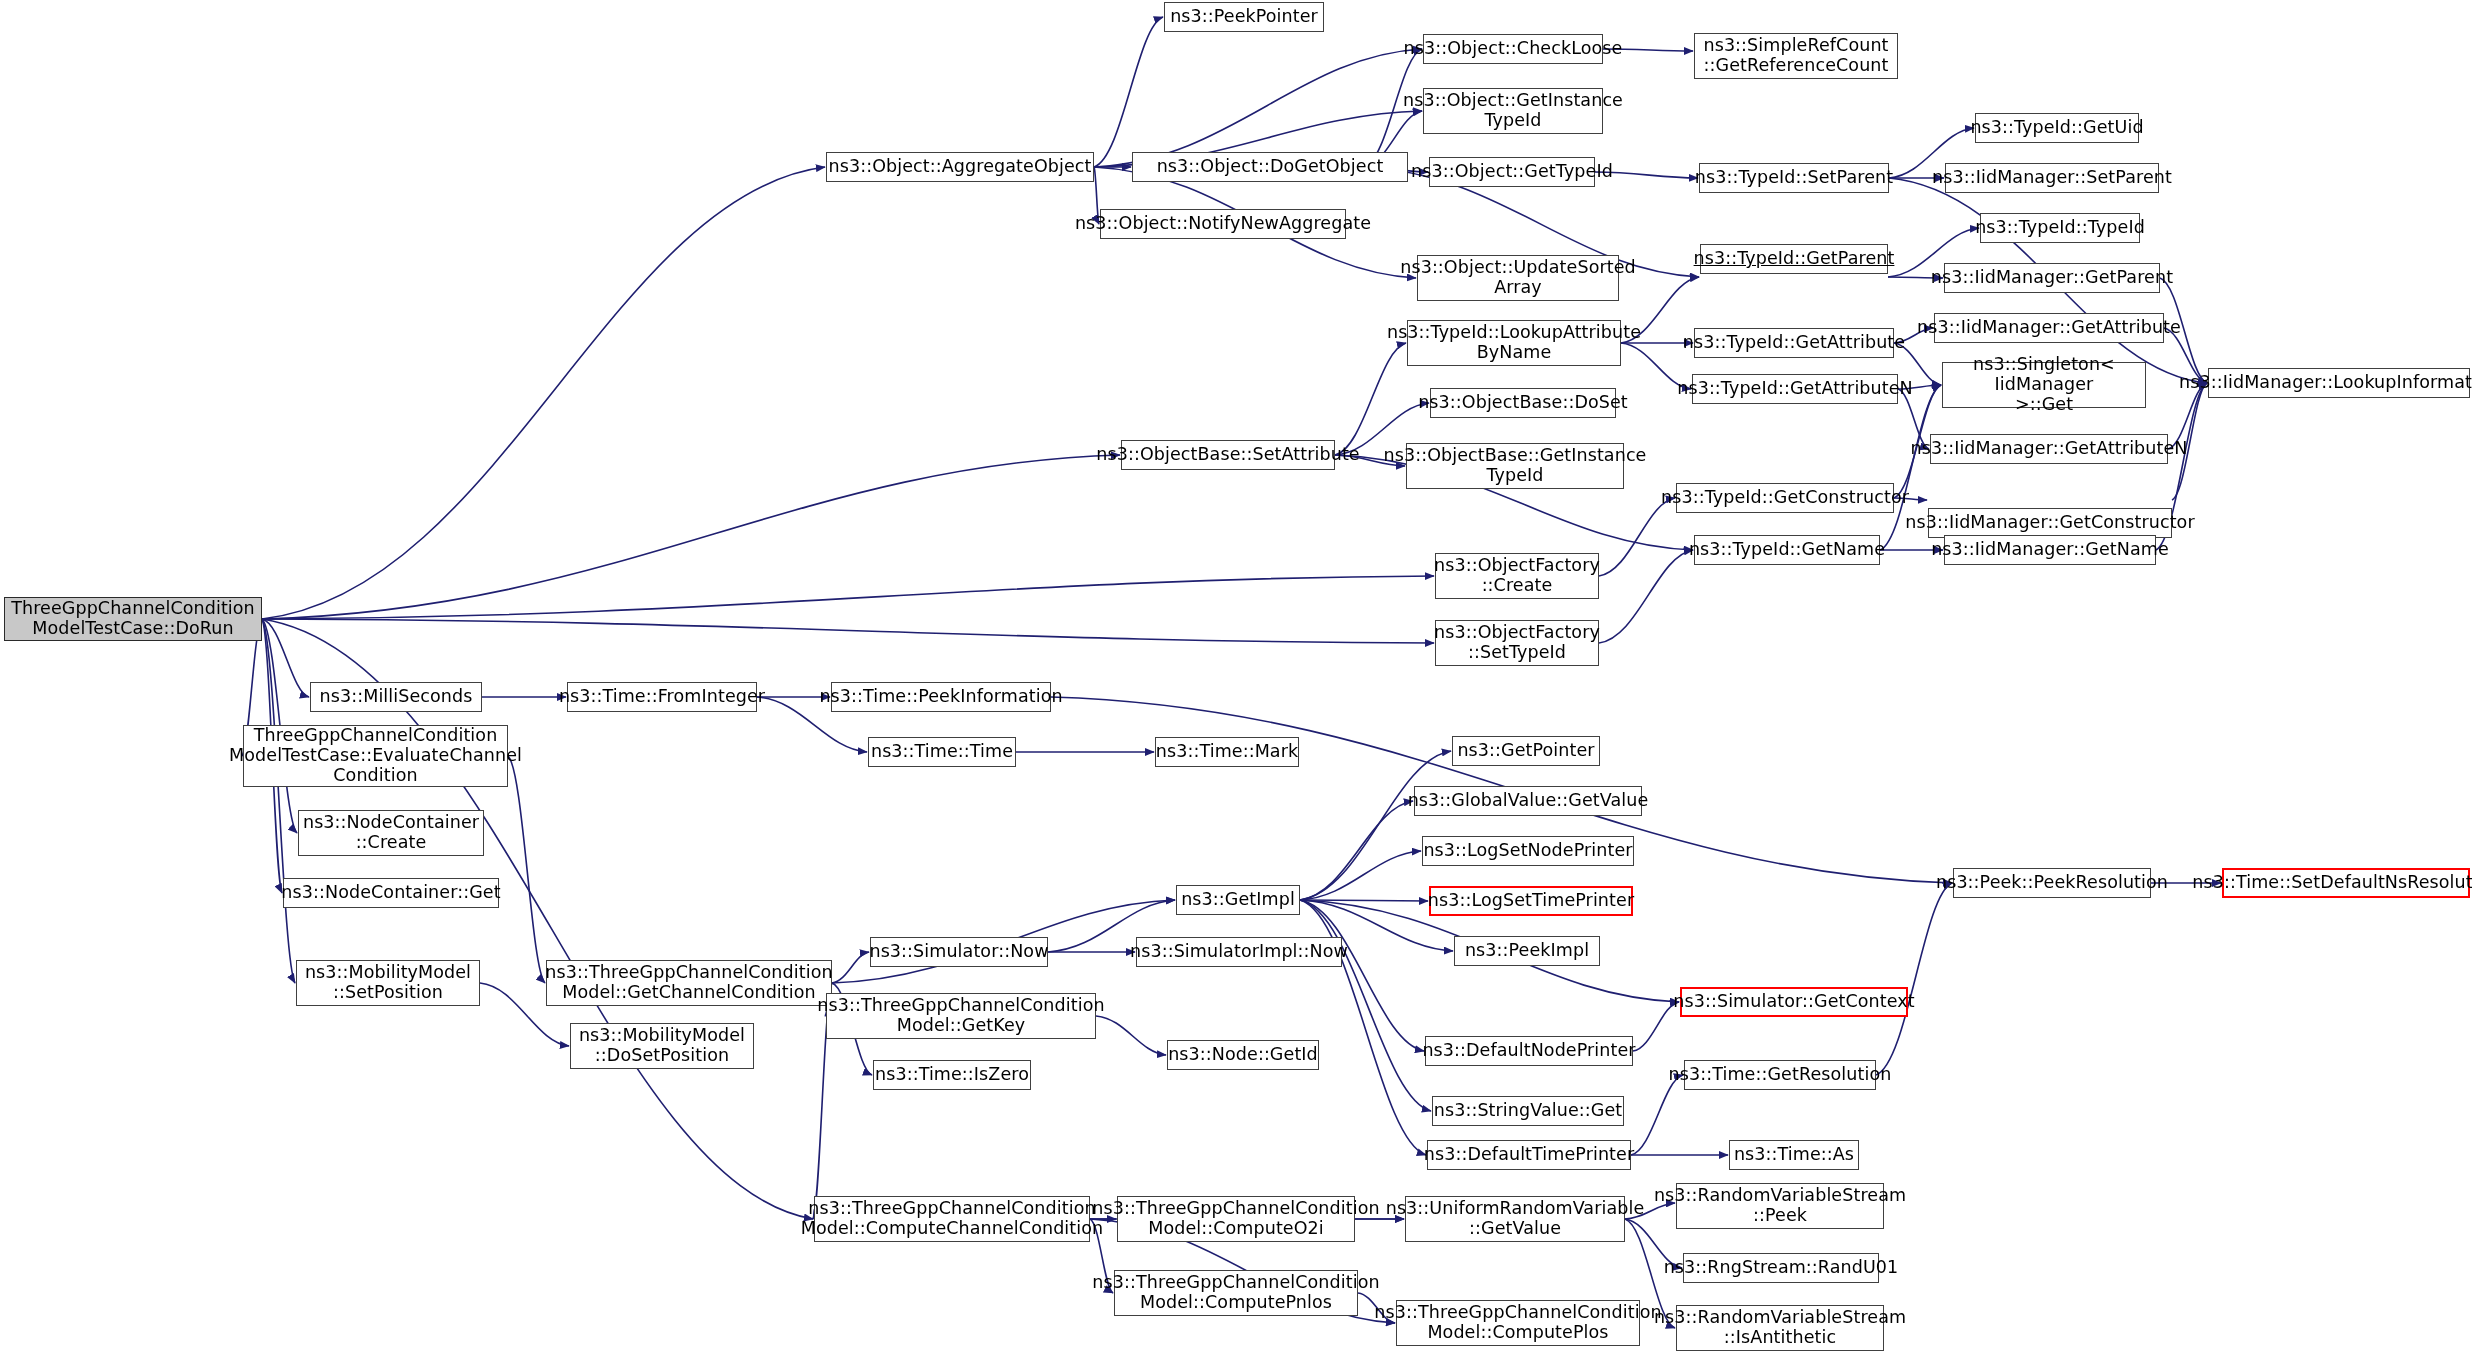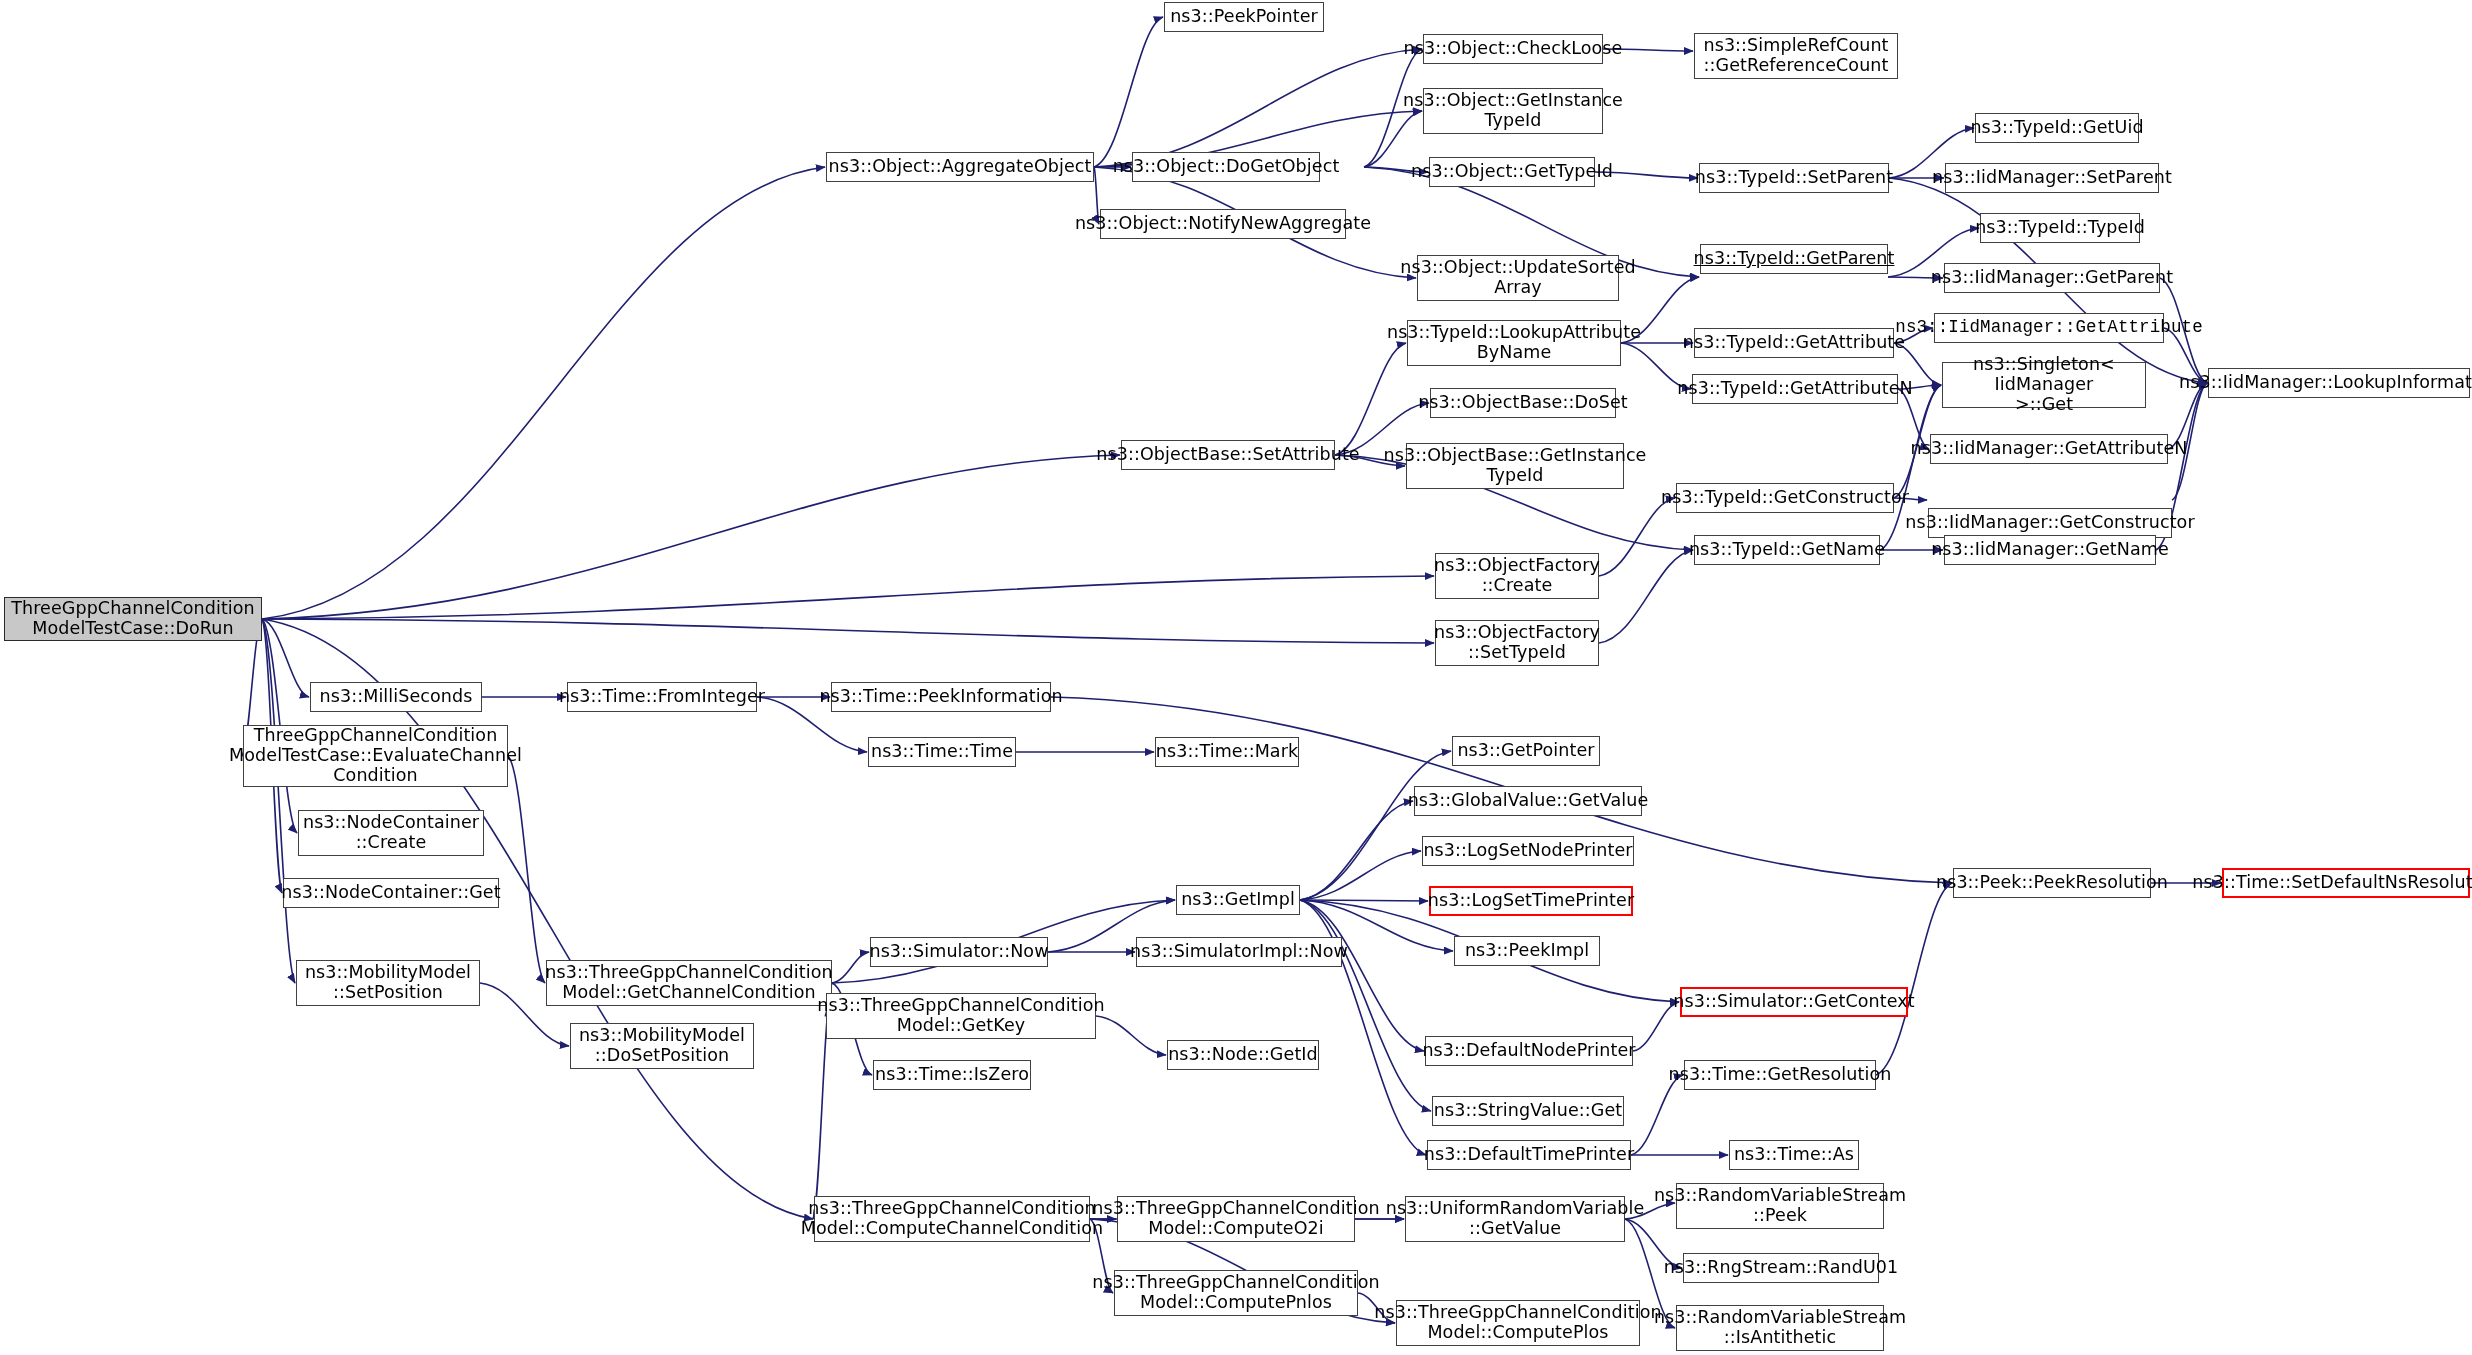--- a/index.html
+++ b/index.html
@@ -122,40 +122,40 @@
 Condition</div>
       <div class="node" style="left: 298px; top: 810px; width: 186px; height: 46px;">ns3::NodeContainer
 ::Create</div>
       <div class="node" style="left: 283px; top: 878px; width: 216px; height: 30px;">ns3::NodeContainer::Get</div>
       <div class="node" style="left: 296px; top: 960px; width: 184px; height: 46px;">ns3::MobilityModel
 ::SetPosition</div>
       <div class="node" style="left: 570px; top: 1023px; width: 184px; height: 46px;">ns3::MobilityModel
 ::DoSetPosition</div>
       <div class="node" style="left: 826px; top: 152px; width: 268px; height: 30px;">ns3::Object::AggregateObject</div>
       <div class="node" style="left: 1164px; top: 2px; width: 160px; height: 30px;">ns3::PeekPointer</div>
-      <div class="node" style="left: 1132px; top: 152px; width: 188px; height: 30px;">ns3::Object::DoGetObject</div>
+      <div class="node" style="left: 1132px; top: 152px; width: 276px; height: 30px;">ns3::Object::DoGetObject</div>
       <div class="node" style="left: 1100px; top: 209px; width: 246px; height: 30px;">ns3::Object::NotifyNewAggregate</div>
       <div class="node" style="left: 1423px; top: 34px; width: 180px; height: 30px;">ns3::Object::CheckLoose</div>
       <div class="node" style="left: 1694px; top: 33px; width: 204px; height: 46px;">ns3::SimpleRefCount
 ::GetReferenceCount</div>
       <div class="node" style="left: 1423px; top: 88px; width: 180px; height: 46px;">ns3::Object::GetInstance
 TypeId</div>
       <div class="node" style="left: 1429px; top: 157px; width: 166px; height: 30px;">ns3::Object::GetTypeId</div>
       <div class="node" style="left: 1699px; top: 163px; width: 190px; height: 30px;">ns3::TypeId::SetParent</div>
       <div class="node" style="left: 1417px; top: 255px; width: 202px; height: 46px;">ns3::Object::UpdateSorted
 Array</div>
       <div class="node" style="left: 1700px; top: 244px; width: 188px; height: 30px; text-decoration: underline;">ns3::TypeId::GetParent</div>
       <div class="node" style="left: 1975px; top: 113px; width: 164px; height: 30px;">ns3::TypeId::GetUid</div>
       <div class="node" style="left: 1945px; top: 163px; width: 214px; height: 30px;">ns3::IidManager::SetParent</div>
       <div class="node" style="left: 1980px; top: 213px; width: 160px; height: 30px;">ns3::TypeId::TypeId</div>
       <div class="node" style="left: 1944px; top: 263px; width: 216px; height: 30px;">ns3::IidManager::GetParent</div>
       <div class="node" style="left: 1407px; top: 320px; width: 214px; height: 46px;">ns3::TypeId::LookupAttribute
 ByName</div>
       <div class="node" style="left: 1694px; top: 328px; width: 200px; height: 30px;">ns3::TypeId::GetAttribute</div>
-      <div class="node" style="left: 1934px; top: 313px; width: 230px; height: 30px; font-family: Liberation Mono, monospace;">ns3::IidManager::GetAttribute</div>
+      <div class="node" style="left: 1934px; top: 313px; width: 230px; height: 30px;">ns3::IidManager::GetAttribute</div>
       <div class="node" style="left: 2208px; top: 368px; width: 262px; height: 30px;">ns3::IidManager::LookupInformation</div>
       <div class="node" style="left: 1430px; top: 388px; width: 186px; height: 30px;">ns3::ObjectBase::DoSet</div>
       <div class="node" style="left: 1692px; top: 374px; width: 206px; height: 30px;">ns3::TypeId::GetAttributeN</div>
       <div class="node" style="left: 1942px; top: 362px; width: 204px; height: 46px;">ns3::Singleton&lt; IidManager
 &gt;::Get</div>
       <div class="node" style="left: 1121px; top: 440px; width: 214px; height: 30px;">ns3::ObjectBase::SetAttribute</div>
       <div class="node" style="left: 1406px; top: 443px; width: 218px; height: 46px;">ns3::ObjectBase::GetInstance
 TypeId</div>
       <div class="node" style="left: 1930px; top: 434px; width: 238px; height: 30px;">ns3::IidManager::GetAttributeN</div>
       <div class="node" style="left: 1676px; top: 483px; width: 218px; height: 30px;">ns3::TypeId::GetConstructor</div>

